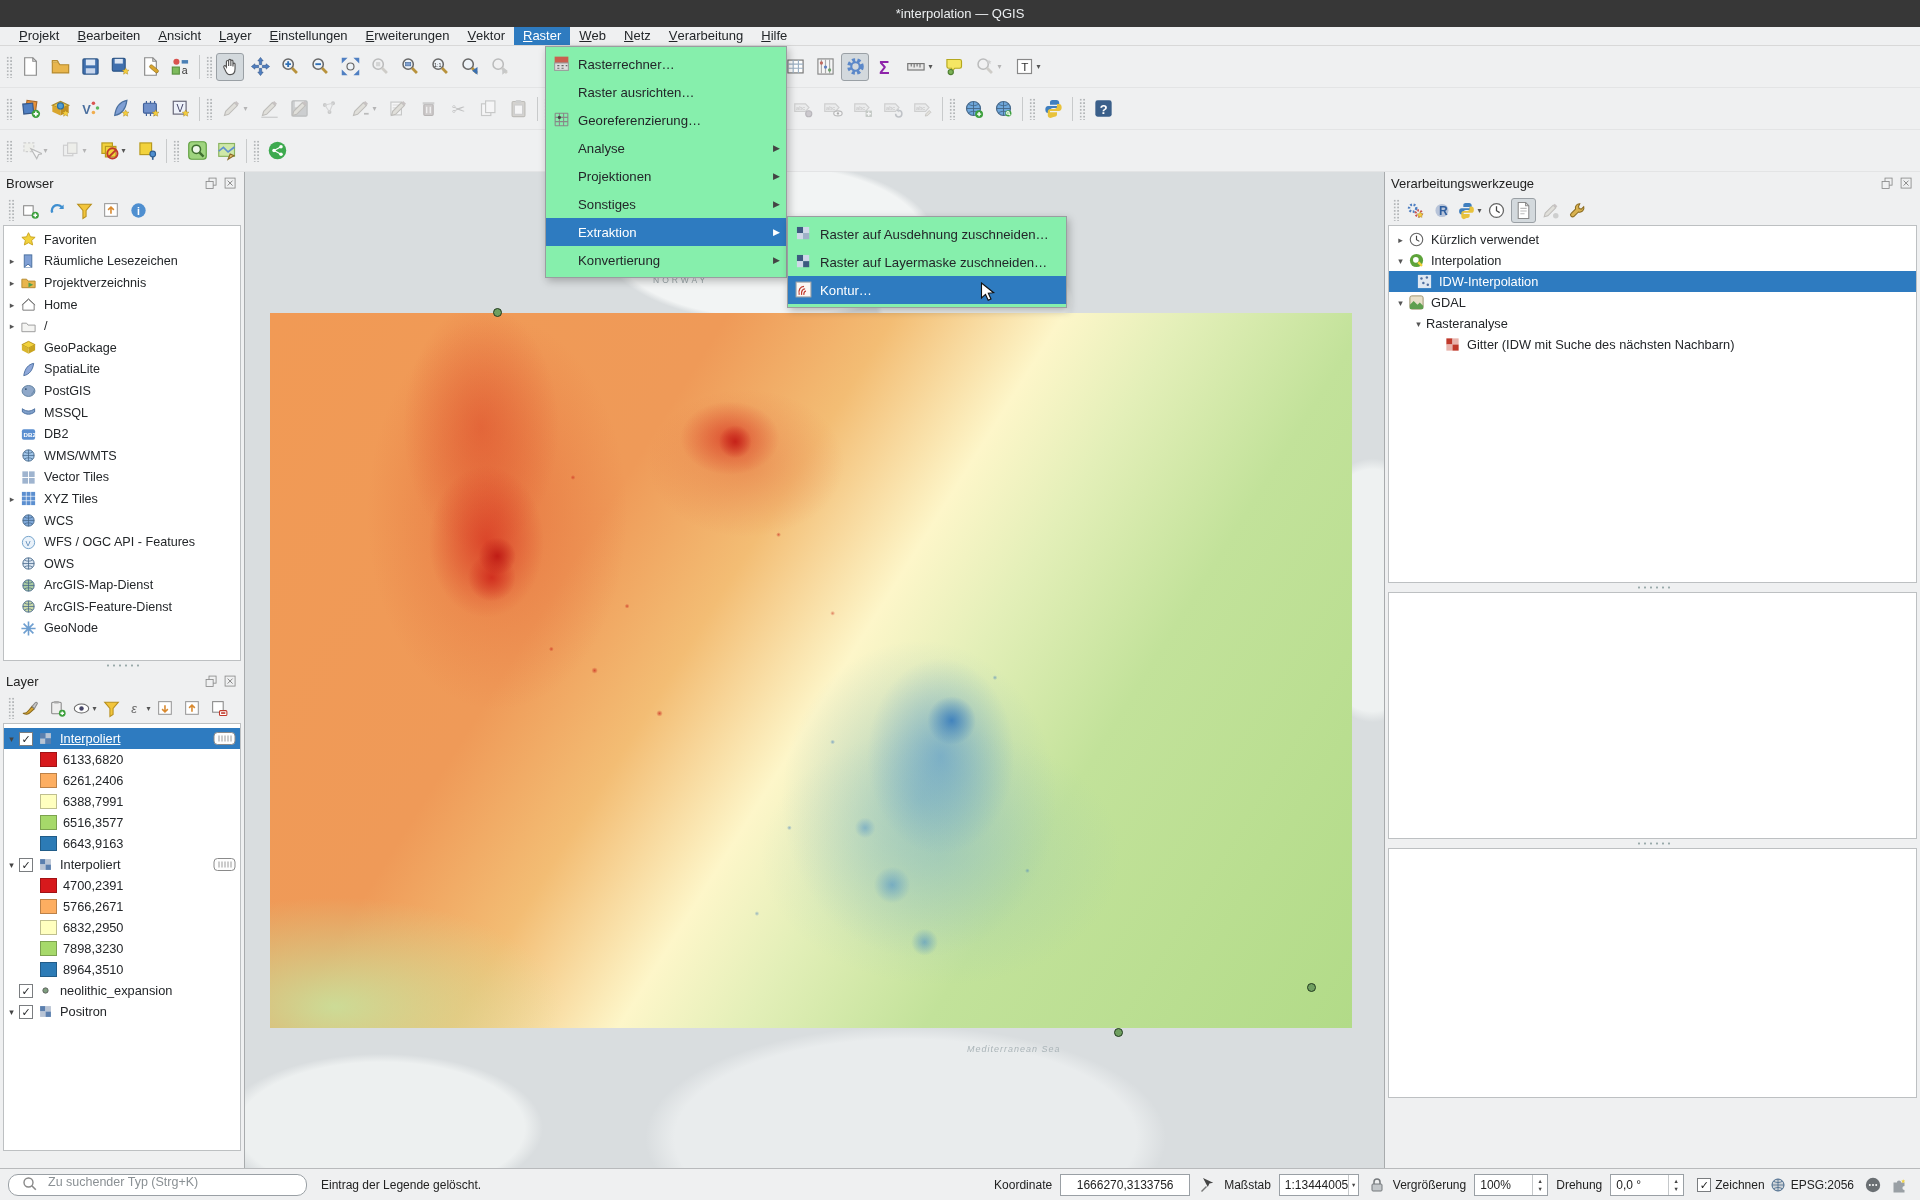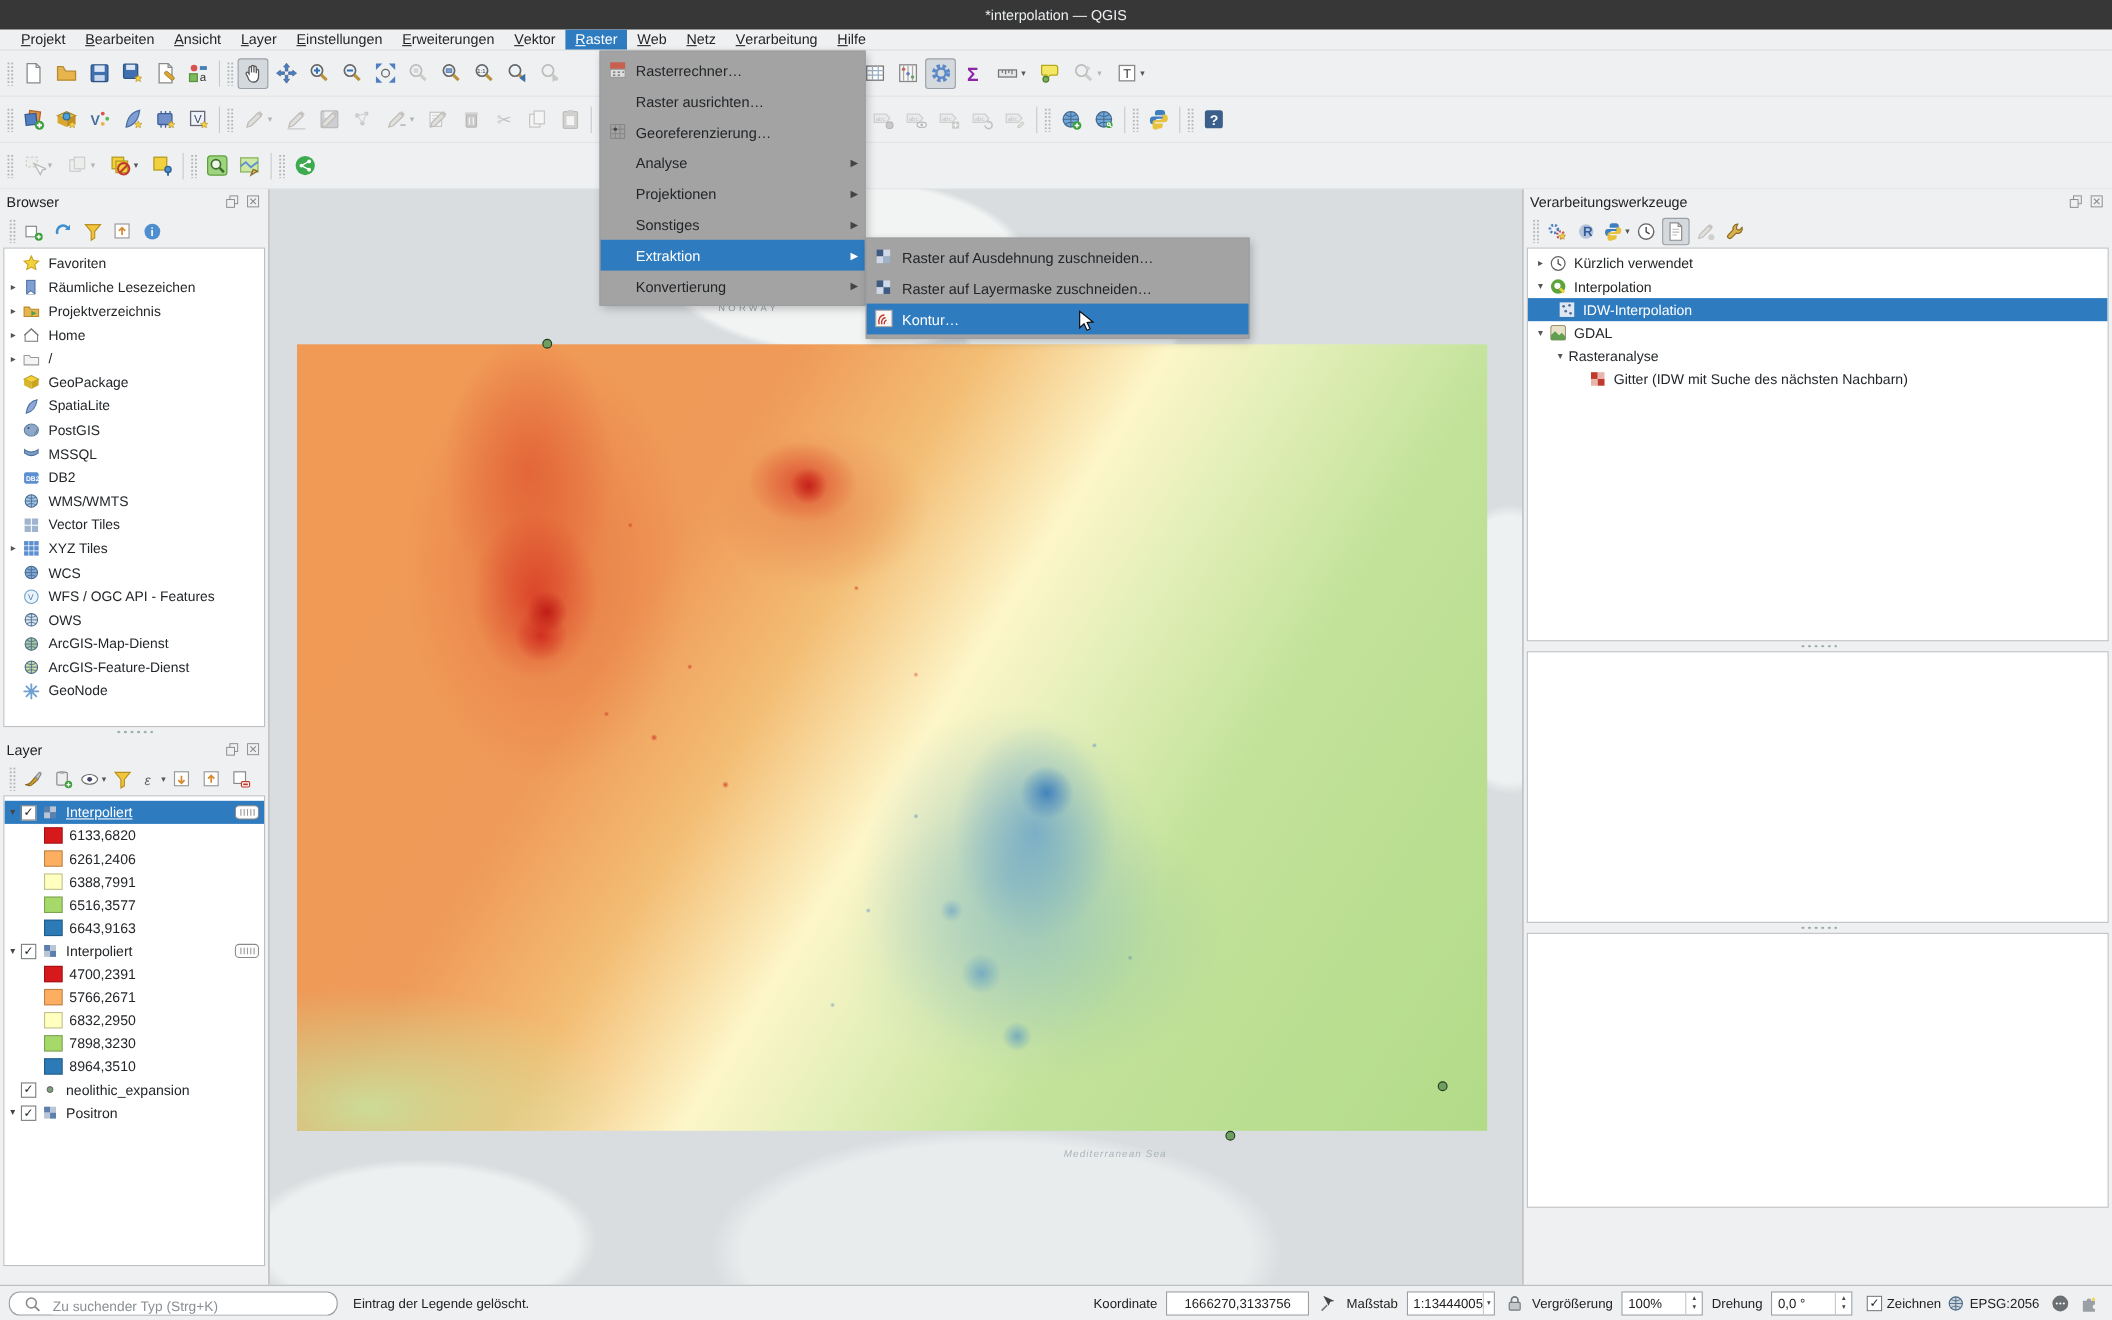--- a/index.html
+++ b/index.html
@@ -118,37 +118,37 @@
       radial-gradient(circle 3px at 70% 78%, rgba(60,120,190,.5), transparent 80%),
       radial-gradient(circle 3px at 45% 84%, rgba(60,120,190,.5), transparent 80%),
       radial-gradient(ellipse 210px 150px at 62% 76%, rgba(130,185,195,.32), transparent 86%),
       radial-gradient(ellipse 270px 130px at 6% 97%, rgba(198,229,160,.85), transparent 84%),
       linear-gradient(122deg, #f19a55 0%, #ef9a58 30%, #f3bd74 41%, #fdf6c9 52%, #e3efb8 60%, #c2e29a 72%, #b2db88 100%);}
   .pmark{position:absolute;width:9px;height:9px;border-radius:50%;background:#6f9f60;border:1.5px solid #223b1f;}
   .maplabel{position:absolute;color:#9aa5a8;font-size:8.5px;letter-spacing:3px;}
   .maplabel.sea{font-style:italic;letter-spacing:1px;color:#aab4b8;font-size:9px;}
 
   
-  .popup{position:absolute;background:#a3a3a3;border:1px solid #9a9da0;box-shadow:2px 3px 8px rgba(0,0,0,.25);z-index:50;padding:3px 0;}
+  .popup{position:absolute;background:#86efac;border:1px solid #9a9da0;box-shadow:2px 3px 8px rgba(0,0,0,.25);z-index:50;padding:3px 0;}
   #raster-menu{left:545px;top:46px;width:242px;}
-  #extraction-submenu{left:787px;top:216px;width:349px;}
+  #extraction-submenu{left:787px;top:216px;width:280px;}
   .prow{height:28px;display:flex;align-items:center;font-size:13.2px;padding:0 4px;}
   .prow .mic{width:22px;height:20px;margin:0 4px 0 2px;flex:0 0 22px;}
   .prow .mic svg{width:19px;height:19px;}
   .prow .lbl{flex:1;}
   .prow .sub{width:12px;font-size:9px;color:#444;text-align:right;padding-right:2px;}
   .prow.hl{background:#2e7bc0;color:#fff;}
   .prow.hl .sub{color:#fff;}
 
   #cursor{position:absolute;left:980px;top:282px;z-index:99;}
 
   
   #statusbar{position:absolute;left:0;top:1168px;width:1920px;height:32px;background:#eff0f1;
     border-top:1px solid #b8babc;display:flex;align-items:center;font-size:12px;padding:0 8px;color:#222;}
-  #sb-search{display:flex;align-items:flex-end;width:299px;height:22px;background:#fff;
+  #sb-search{display:flex;align-items:flex-start;width:299px;height:22px;background:#fff;
     border:1px solid #9aa0a5;border-radius:10px;padding:0 8px;margin-right:14px;}
   #sb-search input{flex:1;border:0;outline:0;font:12.5px "Liberation Sans",sans-serif;margin-left:5px;color:#333;}
   #sb-search input::placeholder{color:#8a9094;}
   .sbfield{height:22px;background:#fff;border:1px solid #9aa0a5;display:flex;align-items:center;
     justify-content:center;margin:0 5px;font-size:12px;}
   .sblabel{margin:0 3px;}
   .sbicon{width:18px;height:18px;margin:0 4px;}
   .sbicon svg{width:18px;height:18px;}
   .spin{display:flex;flex-direction:column;justify-content:center;width:15px;height:20px;
     border-left:1px solid #c5c8ca;font-size:6.5px;color:#444;line-height:8px;text-align:center;}

